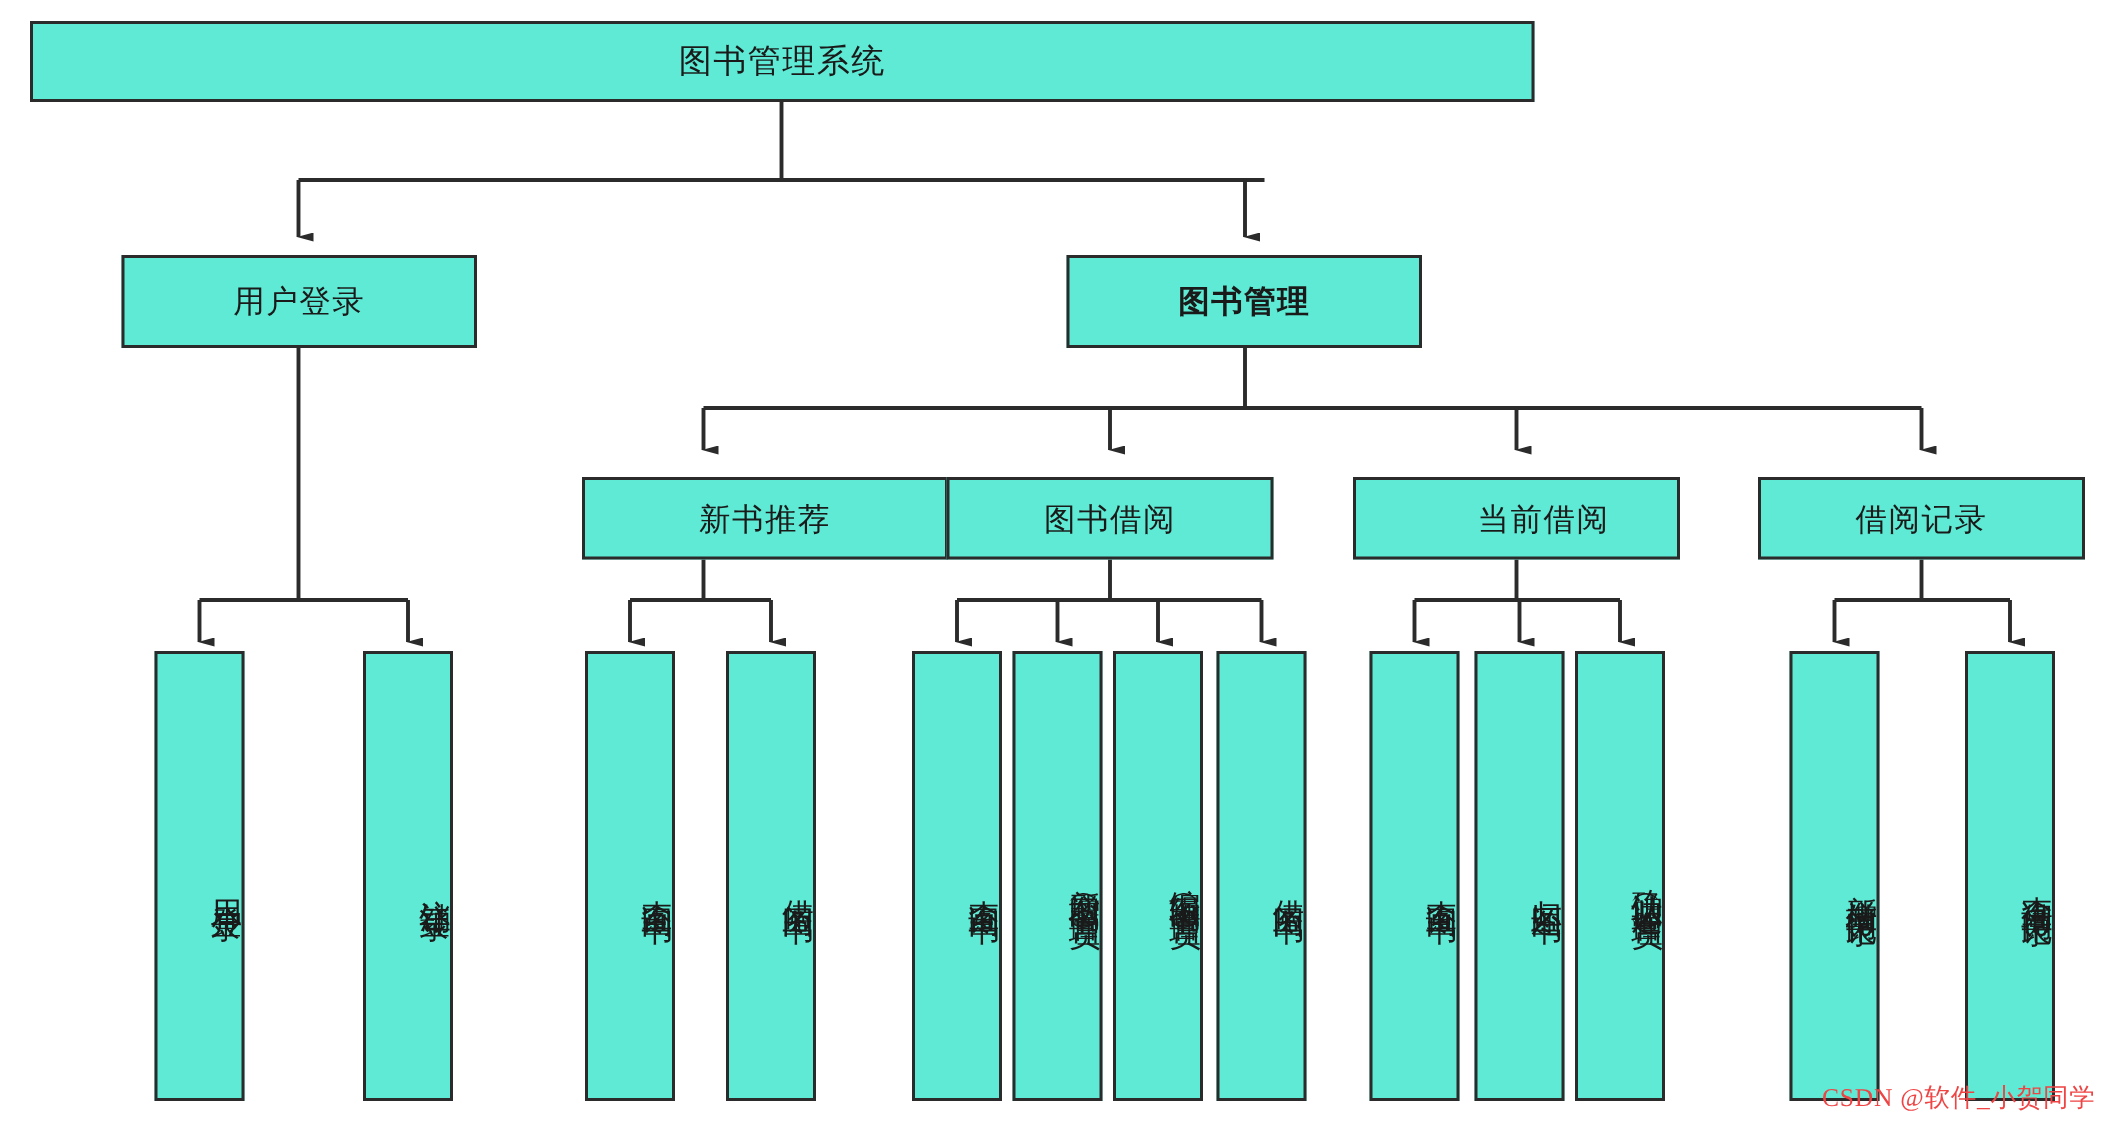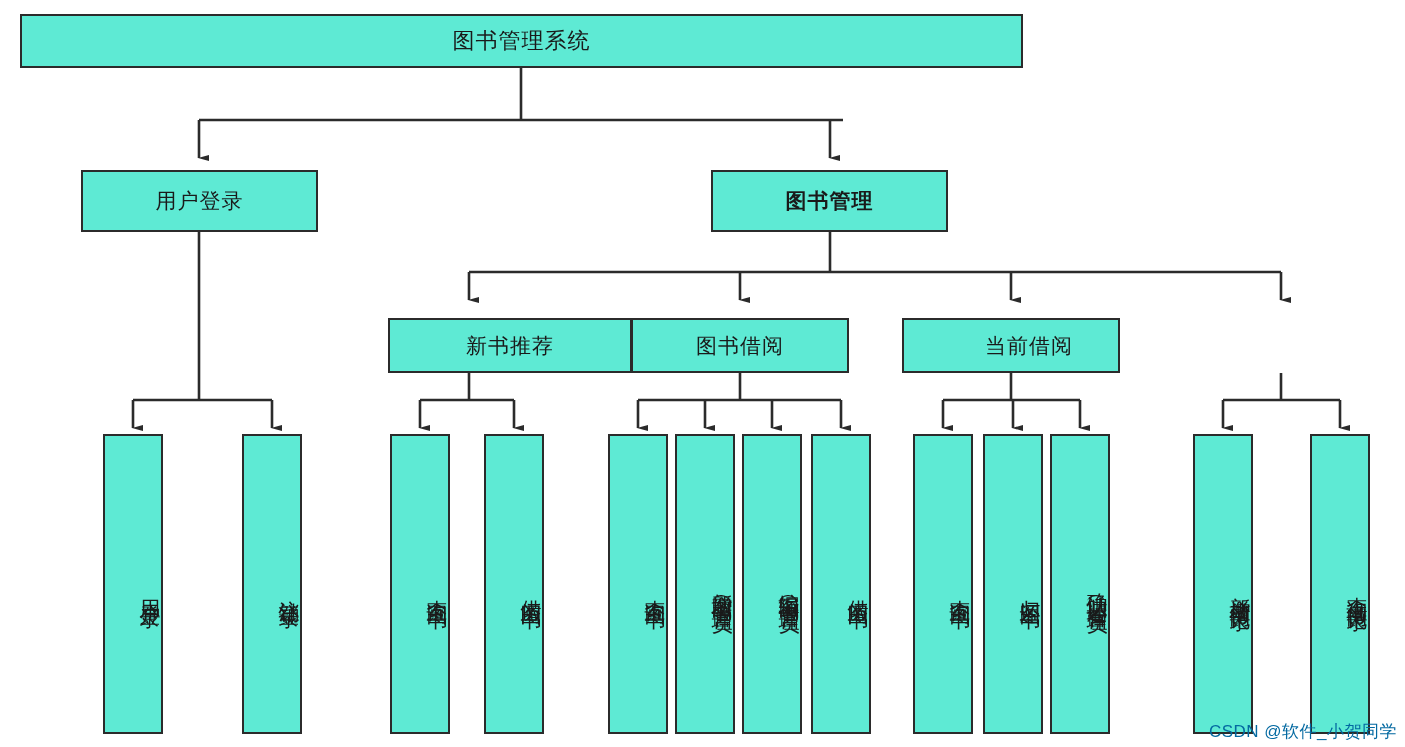--- a/index.html
+++ b/index.html
@@ -55,23 +55,24 @@
     top: 0;
     width: 1405px;
     height: 747px;
     pointer-events: none;
   }
   .watermark {
     position: absolute;
     right: 8px;
     bottom: 4px;
     font-size: 17px;
-    color: #0369a1;
+    color: #ef4444;
     white-space: nowrap;
     letter-spacing: 0.5px;
+    font-family: Liberation Serif, serif;
   }
 </style>
 </head>
 <body>
 
 <div id="canvas">
 
   <svg class="connectors" viewBox="0 0 1405 747" xmlns="http://www.w3.org/2000/svg">
     <defs>
       <marker id="arrow" markerWidth="10" markerHeight="12" refX="3" refY="10" orient="auto" markerUnits="userSpaceOnUse">
@@ -135,20 +136,23 @@
 
   <div class="node horiz" style="left:360px; top:318px; width:244px; height:55px;margin-left:28px;">
     <span>新书推荐</span>
   </div>
   <div class="node horiz" style="left:631px; top:318px; width:218px; height:55px;text-align:right;">
     <span>图书借阅</span>
   </div>
   <div class="node horiz" style="left:902px; top:318px; width:218px; height:55px;padding-left:36px;">
     <span>当前借阅</span>
   </div>
+  <div class="node horiz" style="left:1172px; top:318px; width:218px; height:55px;">
+    <span>借阅记录</span>
+  </div>
 
   <div class="node vert" style="left:103px; top:434px; width:60px; height:300px;">
     <span>用户登录</span>
   </div>
   <div class="node vert" style="left:242px; top:434px; width:60px; height:300px;">
     <span>注销登录</span>
   </div>
 
   <div class="node vert" style="left:390px; top:434px; width:60px; height:300px;">
     <span>查询图书</span>

